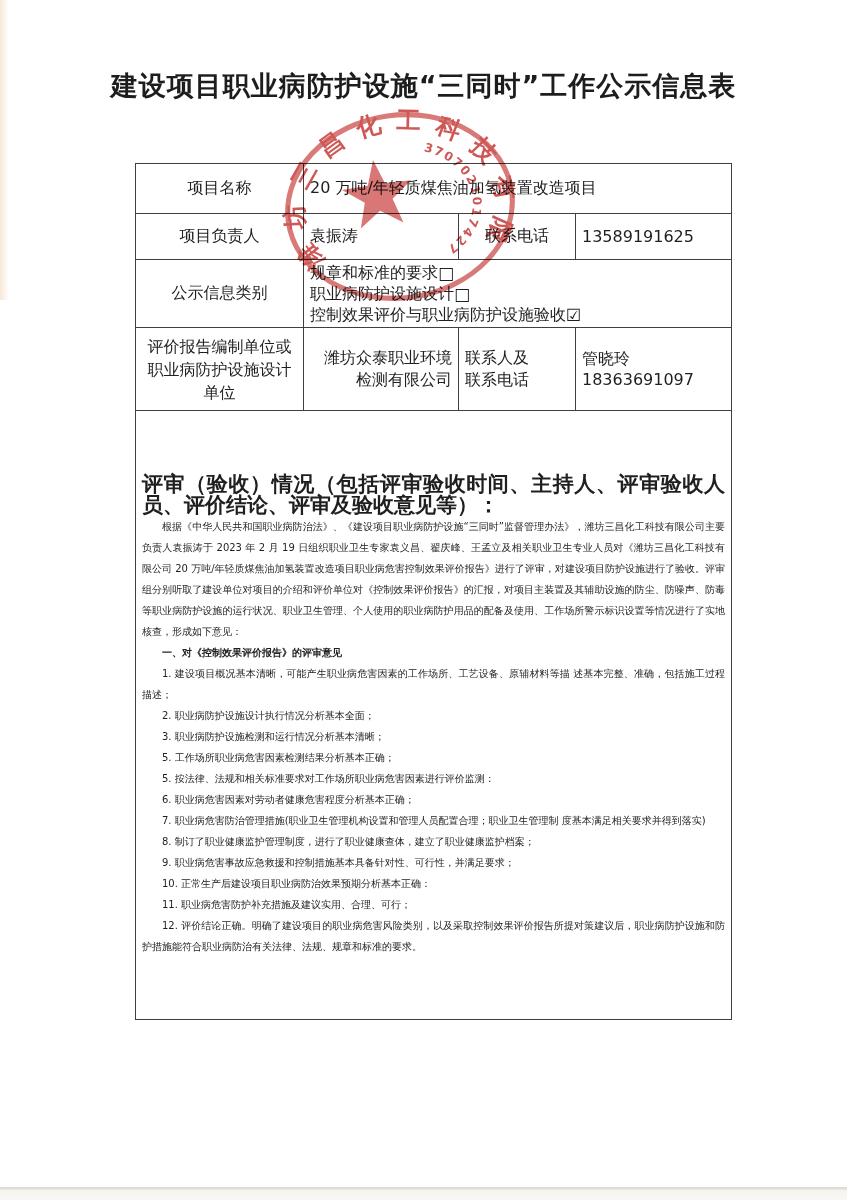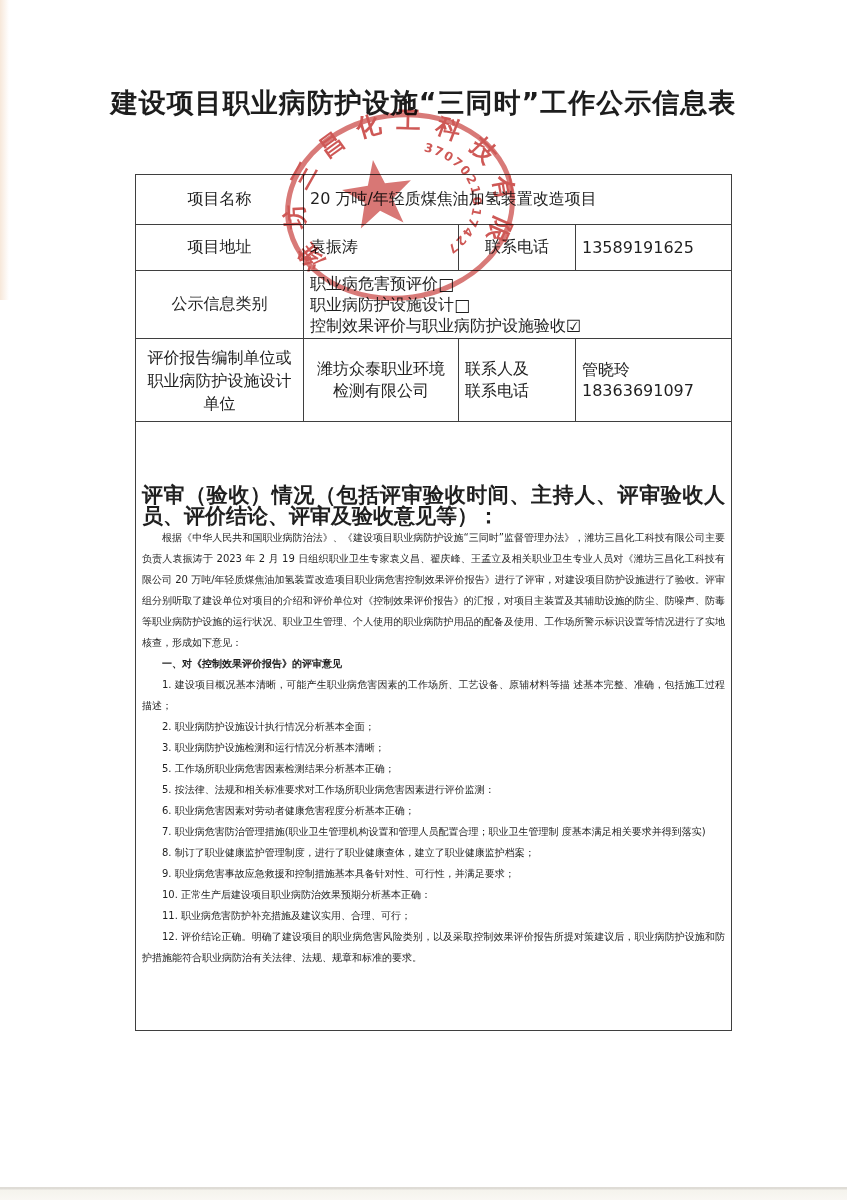--- a/index.html
+++ b/index.html
@@ -13,44 +13,44 @@
     position:absolute; left:0; top:0; width:9px; height:300px;
     background:linear-gradient(90deg, rgba(244,224,205,.75), rgba(255,255,255,0));
     pointer-events:none;
   }
   .edge-bottom {
     position:absolute; left:0; top:1187px; width:847px; height:13px;
     background:linear-gradient(180deg, #d9d6cf 0, #d9d6cf 2px, #f3f1ea 3px, #f8f6f1 100%);
     opacity:.85; pointer-events:none;
   }
   .title {
-    position:absolute; top:85px; left:0; width:847px; margin:0;
+    position:absolute; top:68px; left:0; width:847px; margin:0;
     text-align:center; font-size:27px; font-weight:bold; letter-spacing:1px; color:#1d1d1d;
   }
   table.form {
     position:absolute; left:135px; top:163px; width:596px;
-    border-collapse:collapse; table-layout:fixed;margin-top:11px;
+    border-collapse:collapse; table-layout:fixed;
   }
   table.form td {
     border:1px solid #3f3f3f; font-size:16px; color:#1f1f1f;
     padding:2px 6px; vertical-align:middle;
   }
   td.lab { text-align:center; }
   td.center { text-align:left; }
   tr.h47 td { height:45px; }
   tr.h45 td { height:43px; }
   tr.h43 td { height:41px; }
   tr.h62 td { height:60px; }
   tr.h80 td { height:78px; }
   td.nature { text-align:center; }
   .opt { white-space:nowrap; margin:0 9px; }
   .box { font-size:17px; position:relative; top:1px; }
   td.cat { vertical-align:middle; padding-left:10px; }
   td.cat .cat-line { line-height:20px; }
-  td.agency-name { padding:2px 13px; text-align:center; line-height:22px; }
+  td.agency-name { padding:2px 13px; text-align:right; line-height:22px; }
   td.contact-lab { text-align:left; line-height:22px; }
   td.review {
     vertical-align:top; height:604px; padding:6px 10px 4px 10px;
   }
   .rv-head {
     margin:0; font-weight:bold; font-size:21px; line-height:21px; text-align:justify;
   }
   .rv-p {
     margin:0; font-size:10px; line-height:21px; text-indent:2em; text-align:justify;
   }
@@ -78,29 +78,29 @@
         <col style="width:155px">
         <col style="width:117px">
         <col style="width:156px">
     </colgroup>
     <tbody>
       <tr class="h47">
         <td class="lab">项目名称</td>
         <td class="center" colspan="3">20 万吨/年轻质煤焦油加氢装置改造项目</td>
       </tr>
       <tr class="h43">
-        <td class="lab">项目地址</td>
+        <td class="lab">项目负责人</td>
         <td class="center">袁振涛</td>
         <td class="lab">联系电话</td>
         <td class="center">13589191625</td>
       </tr>
       <tr class="h62">
         <td class="lab">公示信息类别</td>
         <td class="cat" colspan="3">
-          <div class="cat-line"><span>职业病危害预评价</span><span class="box">□</span></div>
+          <div class="cat-line"><span>规章和标准的要求</span><span class="box">□</span></div>
           <div class="cat-line"><span>职业病防护设施设计</span><span class="box">□</span></div>
           <div class="cat-line"><span>控制效果评价与职业病防护设施验收</span><span class="box">☑</span></div>
         </td>
       </tr>
       <tr class="h80">
         <td class="lab" style="padding:2px 5px; line-height:23px;">评价报告编制单位或职业病防护设施设计单位</td>
         <td class="agency-name">潍坊众泰职业环境检测有限公司</td>
         <td class="contact-lab">
           <div>联系人及</div>
           <div>联系电话</div>

